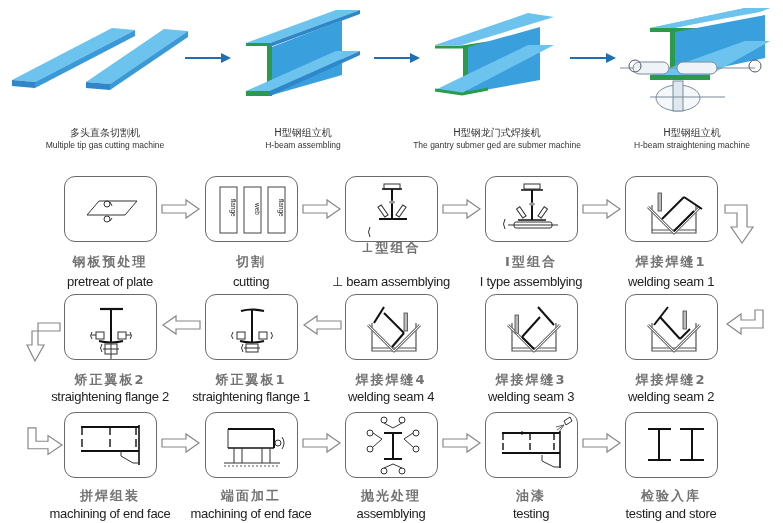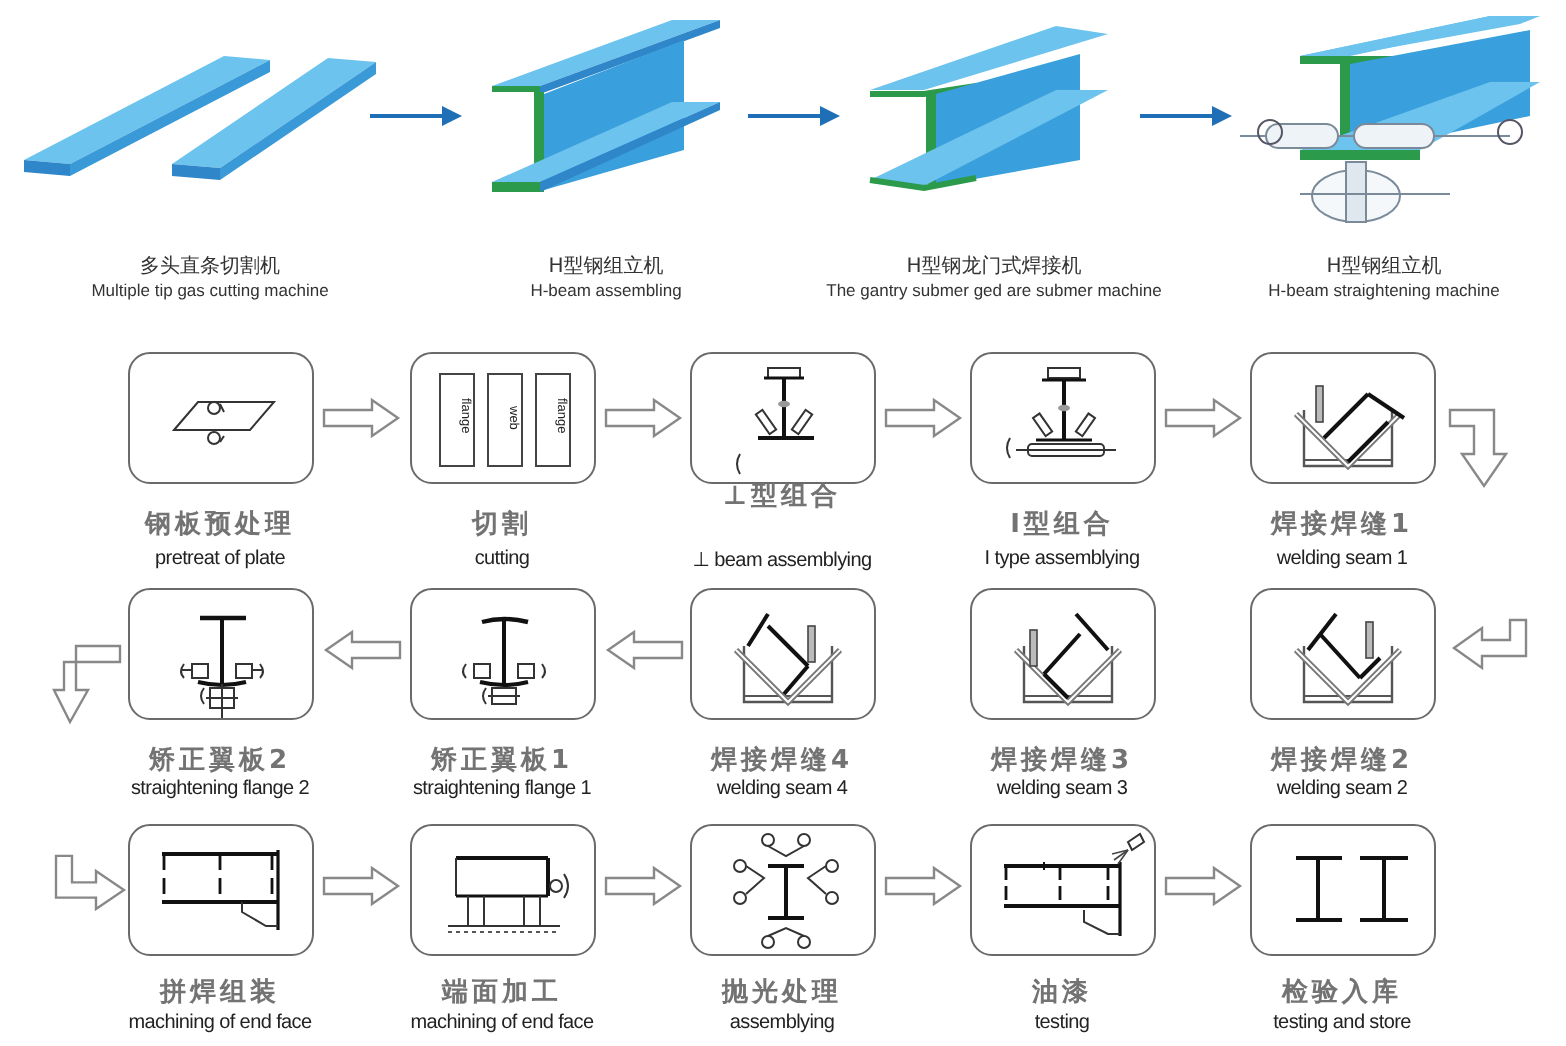--- a/index.html
+++ b/index.html
@@ -4,21 +4,21 @@
 <style>
   html, body { margin:0; padding:0; background:#ffffff; }
   body { width:783px; height:523px; position:relative; overflow:hidden;
          font-family:"DejaVu Sans", sans-serif; color:#222; }
   .abs { position:absolute; }
   .mach-cn { position:absolute; font-size:10px; color:#333; text-align:center; white-space:nowrap; transform:translateX(-50%); }
   .mach-en { position:absolute; font-size:8.5px; color:#333; text-align:right; white-space:nowrap; transform:translateX(-50%); font-family:"Liberation Sans", sans-serif; }
   .box { position:absolute; width:93px; height:66px; border:1.3px solid #6a6a6a; border-radius:11px; background:#fff; box-sizing:border-box; }
   .box svg { position:absolute; left:0; top:0; }
   .step-cn { position:absolute; font-size:13px; font-weight:bold; color:#737373; text-align:center; white-space:nowrap; transform:translateX(-50%); letter-spacing:2px; }
-  .step-en { position:absolute; font-size:10px; color:#222; text-align:center; white-space:nowrap; transform:translateX(-50%); letter-spacing:-0.3px; font-family:"Liberation Sans", sans-serif; }
+  .step-en { position:absolute; font-size:13px; color:#222; text-align:center; white-space:nowrap; transform:translateX(-50%); letter-spacing:-0.3px; font-family:"Liberation Sans", sans-serif; }
   svg text { font-family:"Liberation Sans", sans-serif; }
 </style>
 </head>
 <body>
 
 <div>
 
   <svg class="abs" style="left:0;top:0" width="200" height="100">
     <polygon points="12,80 112,28 135,30 35,82" fill="#6cc3ee"></polygon>
     <polygon points="12,80 35,82 35,88 12,86" fill="#2f86c8"></polygon>

